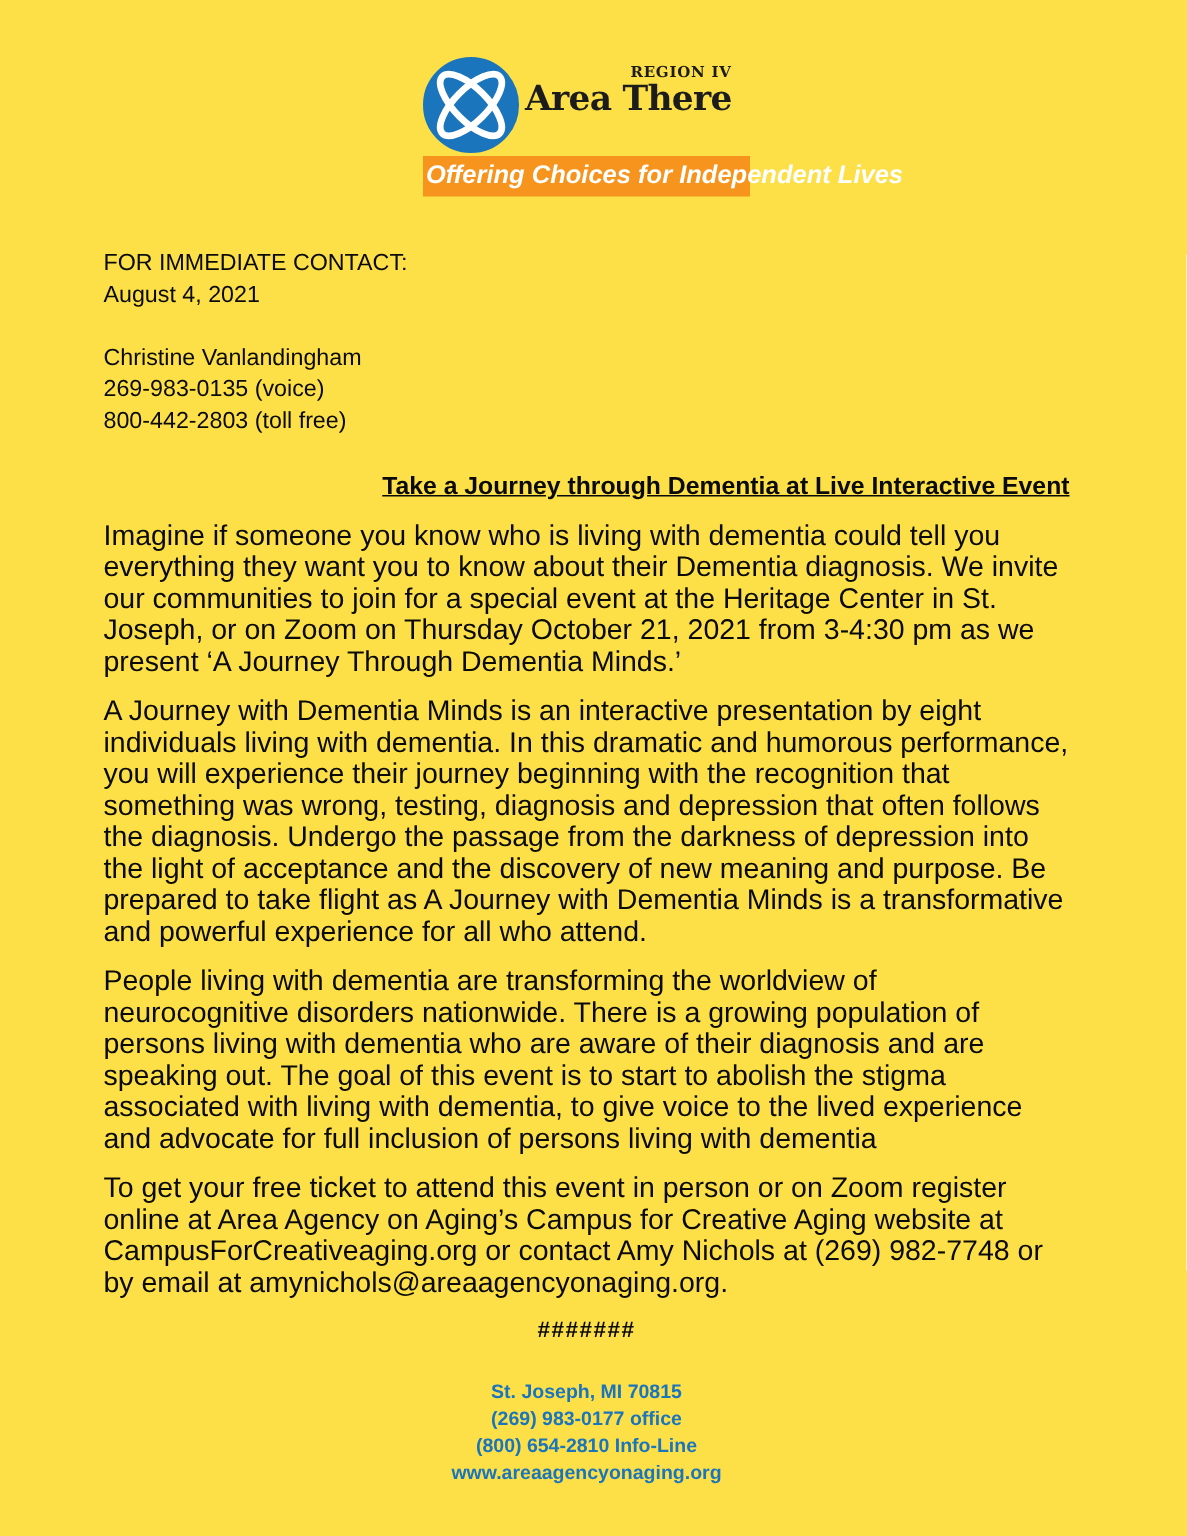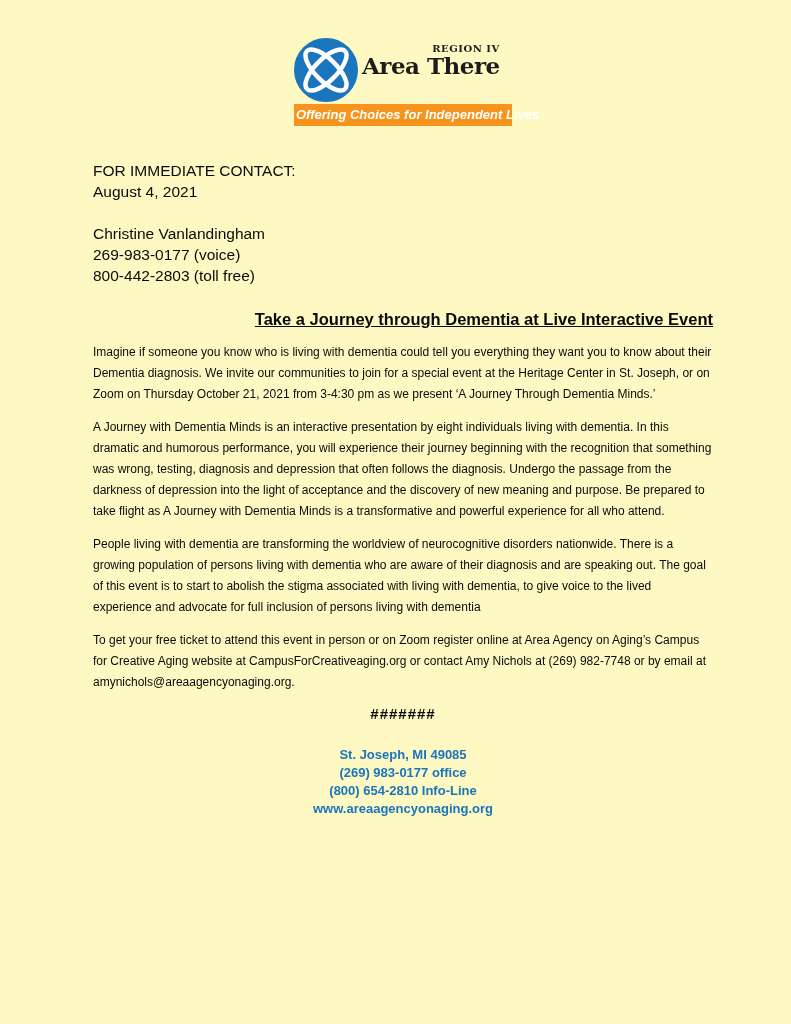--- a/index.html
+++ b/index.html
@@ -5,26 +5,26 @@
   html, body {
     margin: 0;
     padding: 0;
     background: #ffffff;
   }
   .page {
     position: relative;
     width: 791px;
     height: 1024px;
     margin: 0 auto;
-    background: #fef9c3;
+    background: #fde047;
     overflow: hidden;
     font-family: "Liberation Sans", sans-serif;
     color: #0a0a0a;
     box-sizing: border-box;
-    padding: 38px 78px 0 93px;
+    padding: 38px 78px 0 69px;
   }
 
   
   .logo {
     width: 218px;
     margin: 0 auto;
   }
   .logo-row {
     display: flex;
     align-items: flex-start;
@@ -50,21 +50,21 @@
   .logo-name {
     font-size: 23px;
     line-height: 23px;
     letter-spacing: -0.5px;
     white-space: nowrap;
   }
   .logo-banner {
     margin-top: 2px;
     background: #F7941D;
     color: #ffffff;
-    font-size: 13px;
+    font-size: 17px;
     font-style: italic;
     font-weight: bold;
     text-align: center;
     padding: 3px 2px 4px 2px;
     white-space: nowrap;
   }
 
   
   .release-block {
     margin-top: 34px;
@@ -84,21 +84,21 @@
     text-align: right;
     font-size: 16.5px;
     font-weight: bold;
     text-decoration: underline;
     line-height: 22px;
   }
 
   
   .body-text p {
     margin: 0 0 12px 0;
-    font-size: 12px;
+    font-size: 19px;
     line-height: 21px;
   }
 
   .end-mark {
     text-align: center;
     font-weight: bold;
     font-size: 15px;
     margin-top: 4px;
     letter-spacing: 1px;
   }
@@ -136,35 +136,35 @@
     <div class="logo-banner">Offering Choices for Independent Lives</div>
   </div>
 
   <div class="release-block">
     <div>FOR IMMEDIATE CONTACT:</div>
     <div>August 4, 2021</div>
   </div>
 
   <div class="contact-block">
     <div>Christine Vanlandingham</div>
-    <div>269-983-0177 (voice)</div>
+    <div>269-983-0135 (voice)</div>
     <div>800-442-2803 (toll free)</div>
   </div>
 
   <div class="headline">Take a Journey through Dementia at Live Interactive Event</div>
 
   <div class="body-text">
     <p>Imagine if someone you know who is living with dementia could tell you everything they want you to know about their Dementia diagnosis. We invite our communities to join for a special event at the Heritage Center in St. Joseph, or on Zoom on Thursday October 21, 2021 from 3-4:30 pm as we present ‘A Journey Through Dementia Minds.’</p>
     <p>A Journey with Dementia Minds is an interactive presentation by eight individuals living with dementia. In this dramatic and humorous performance, you will experience their journey beginning with the recognition that something was wrong, testing, diagnosis and depression that often follows the diagnosis. Undergo the passage from the darkness of depression into the light of acceptance and the discovery of new meaning and purpose. Be prepared to take flight as A Journey with Dementia Minds is a transformative and powerful experience for all who attend.</p>
     <p>People living with dementia are transforming the worldview of neurocognitive disorders nationwide. There is a growing population of persons living with dementia who are aware of their diagnosis and are speaking out. The goal of this event is to start to abolish the stigma associated with living with dementia, to give voice to the lived experience and advocate for full inclusion of persons living with dementia</p>
     <p>To get your free ticket to attend this event in person or on Zoom register online at Area Agency on Aging’s Campus for Creative Aging website at CampusForCreativeaging.org or contact Amy Nichols at (269) 982-7748 or by email at amynichols@areaagencyonaging.org.</p>
   </div>
 
   <div class="end-mark">#######</div>
 
   <div class="footer">
-    <div>St. Joseph, MI 49085</div>
+    <div>St. Joseph, MI 70815</div>
     <div>(269) 983-0177 office</div>
     <div>(800) 654-2810 Info-Line</div>
     <div>www.areaagencyonaging.org</div>
   </div>
 
 </div>
 
 </body></html>

